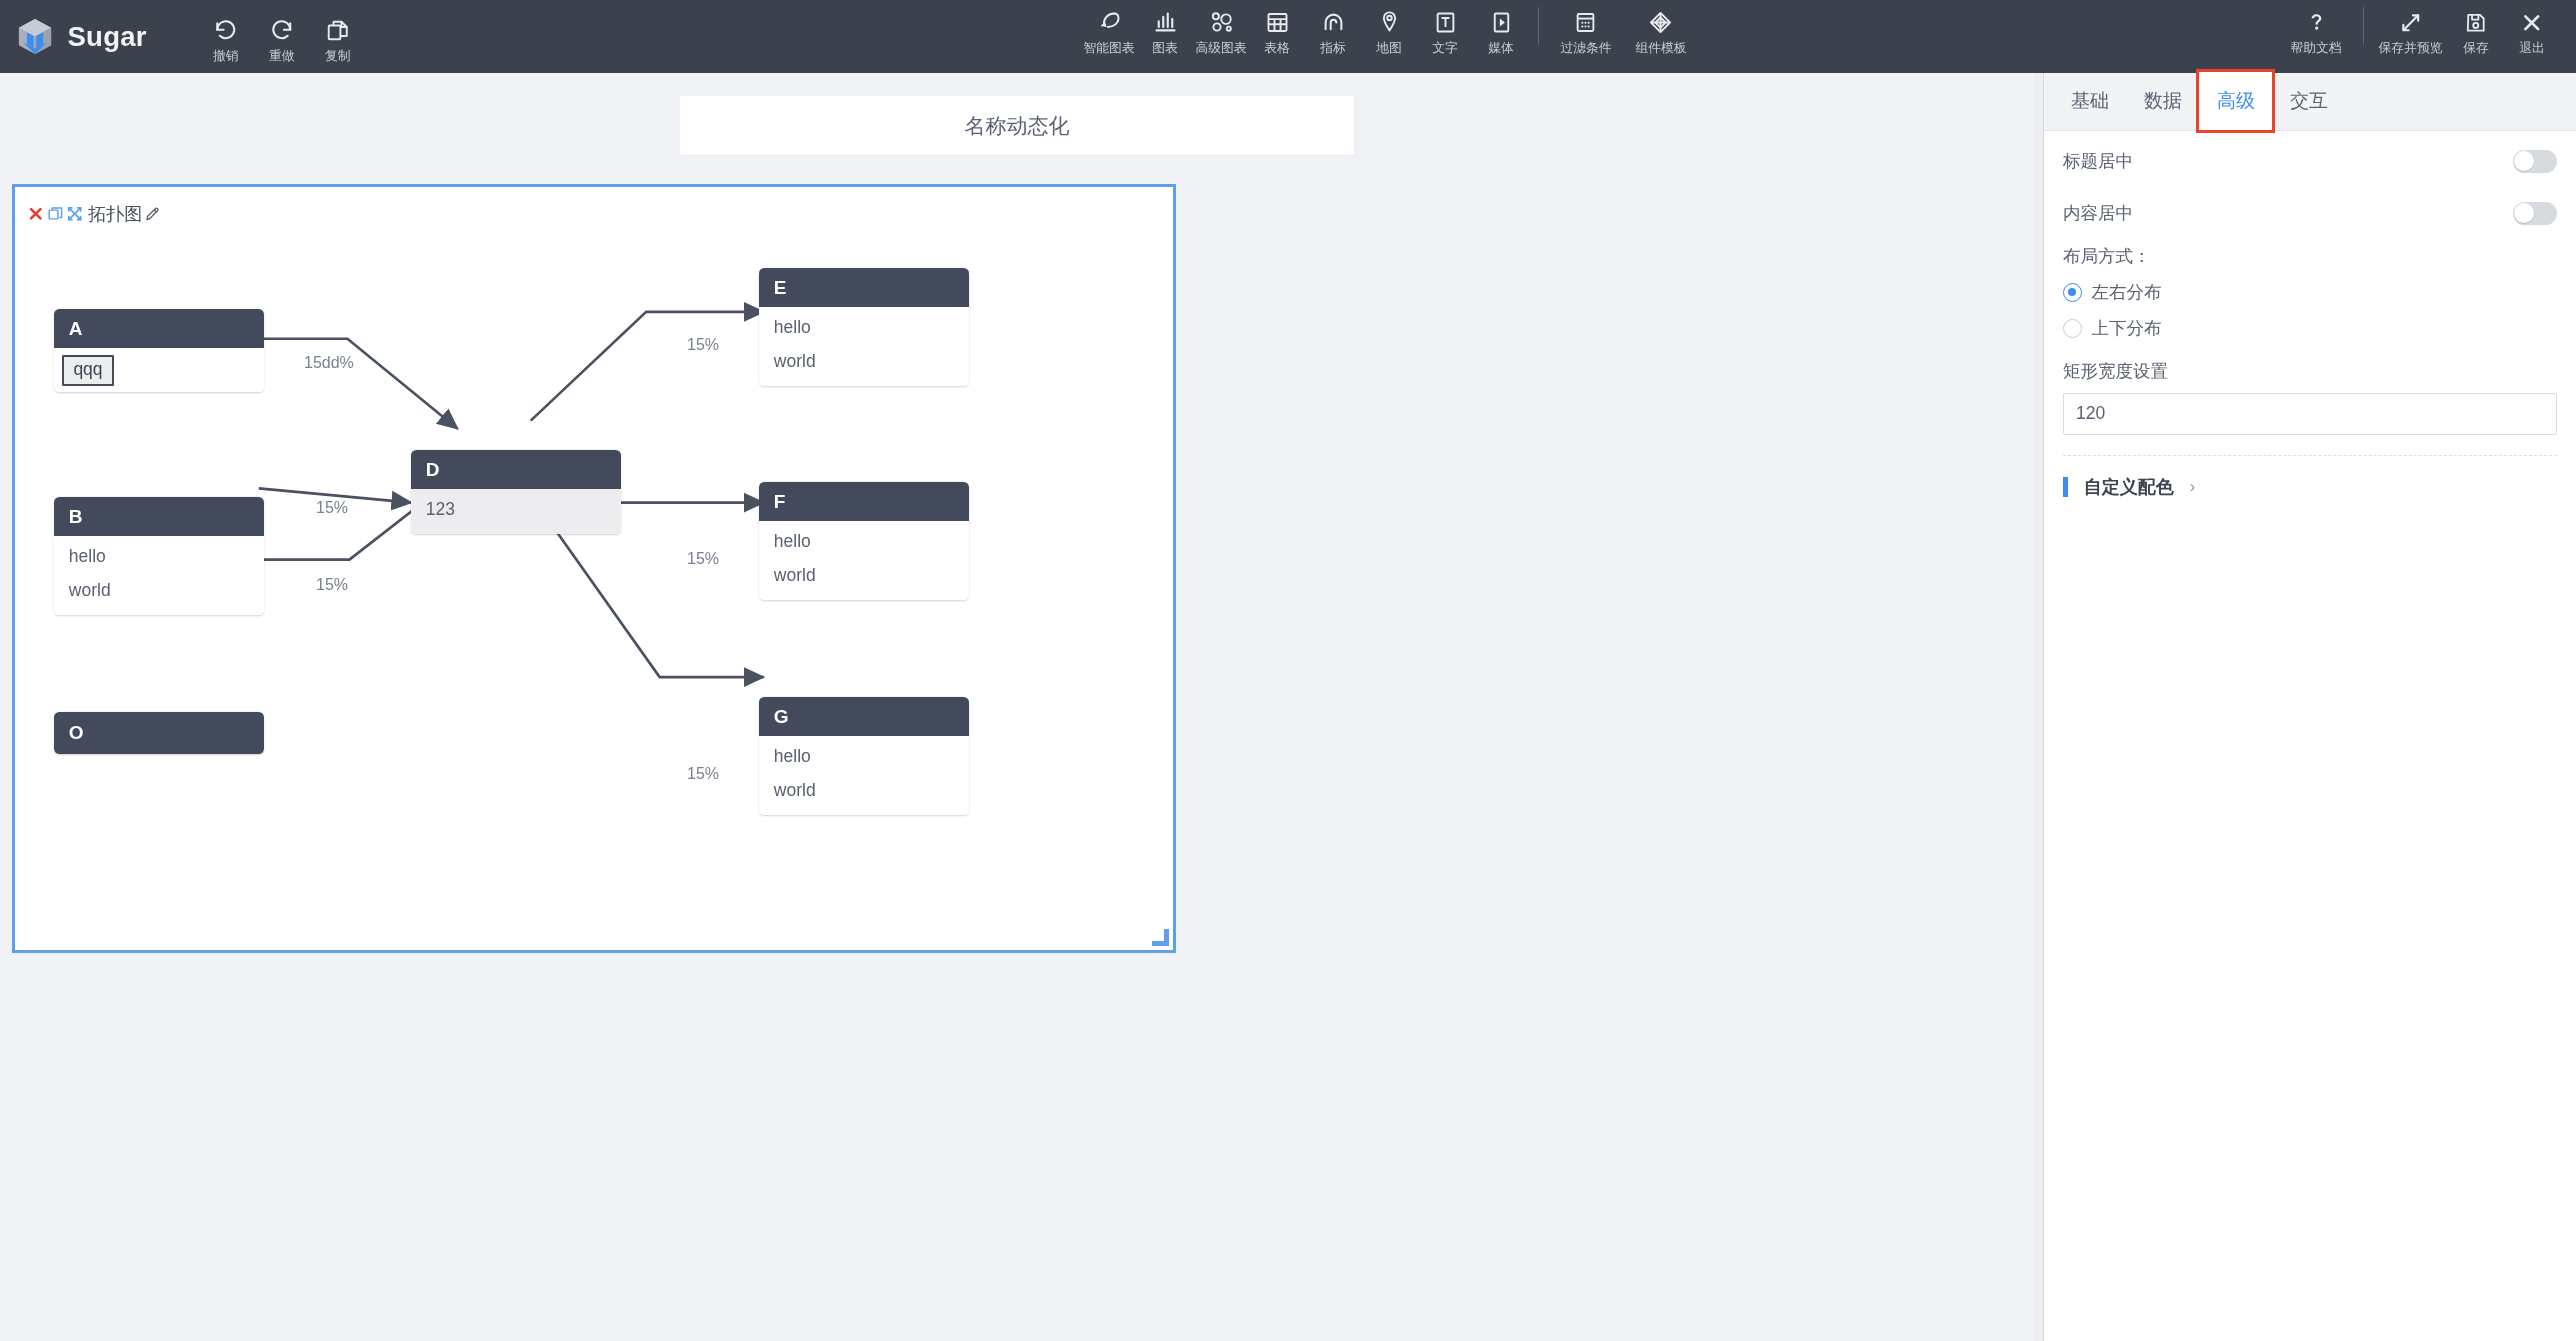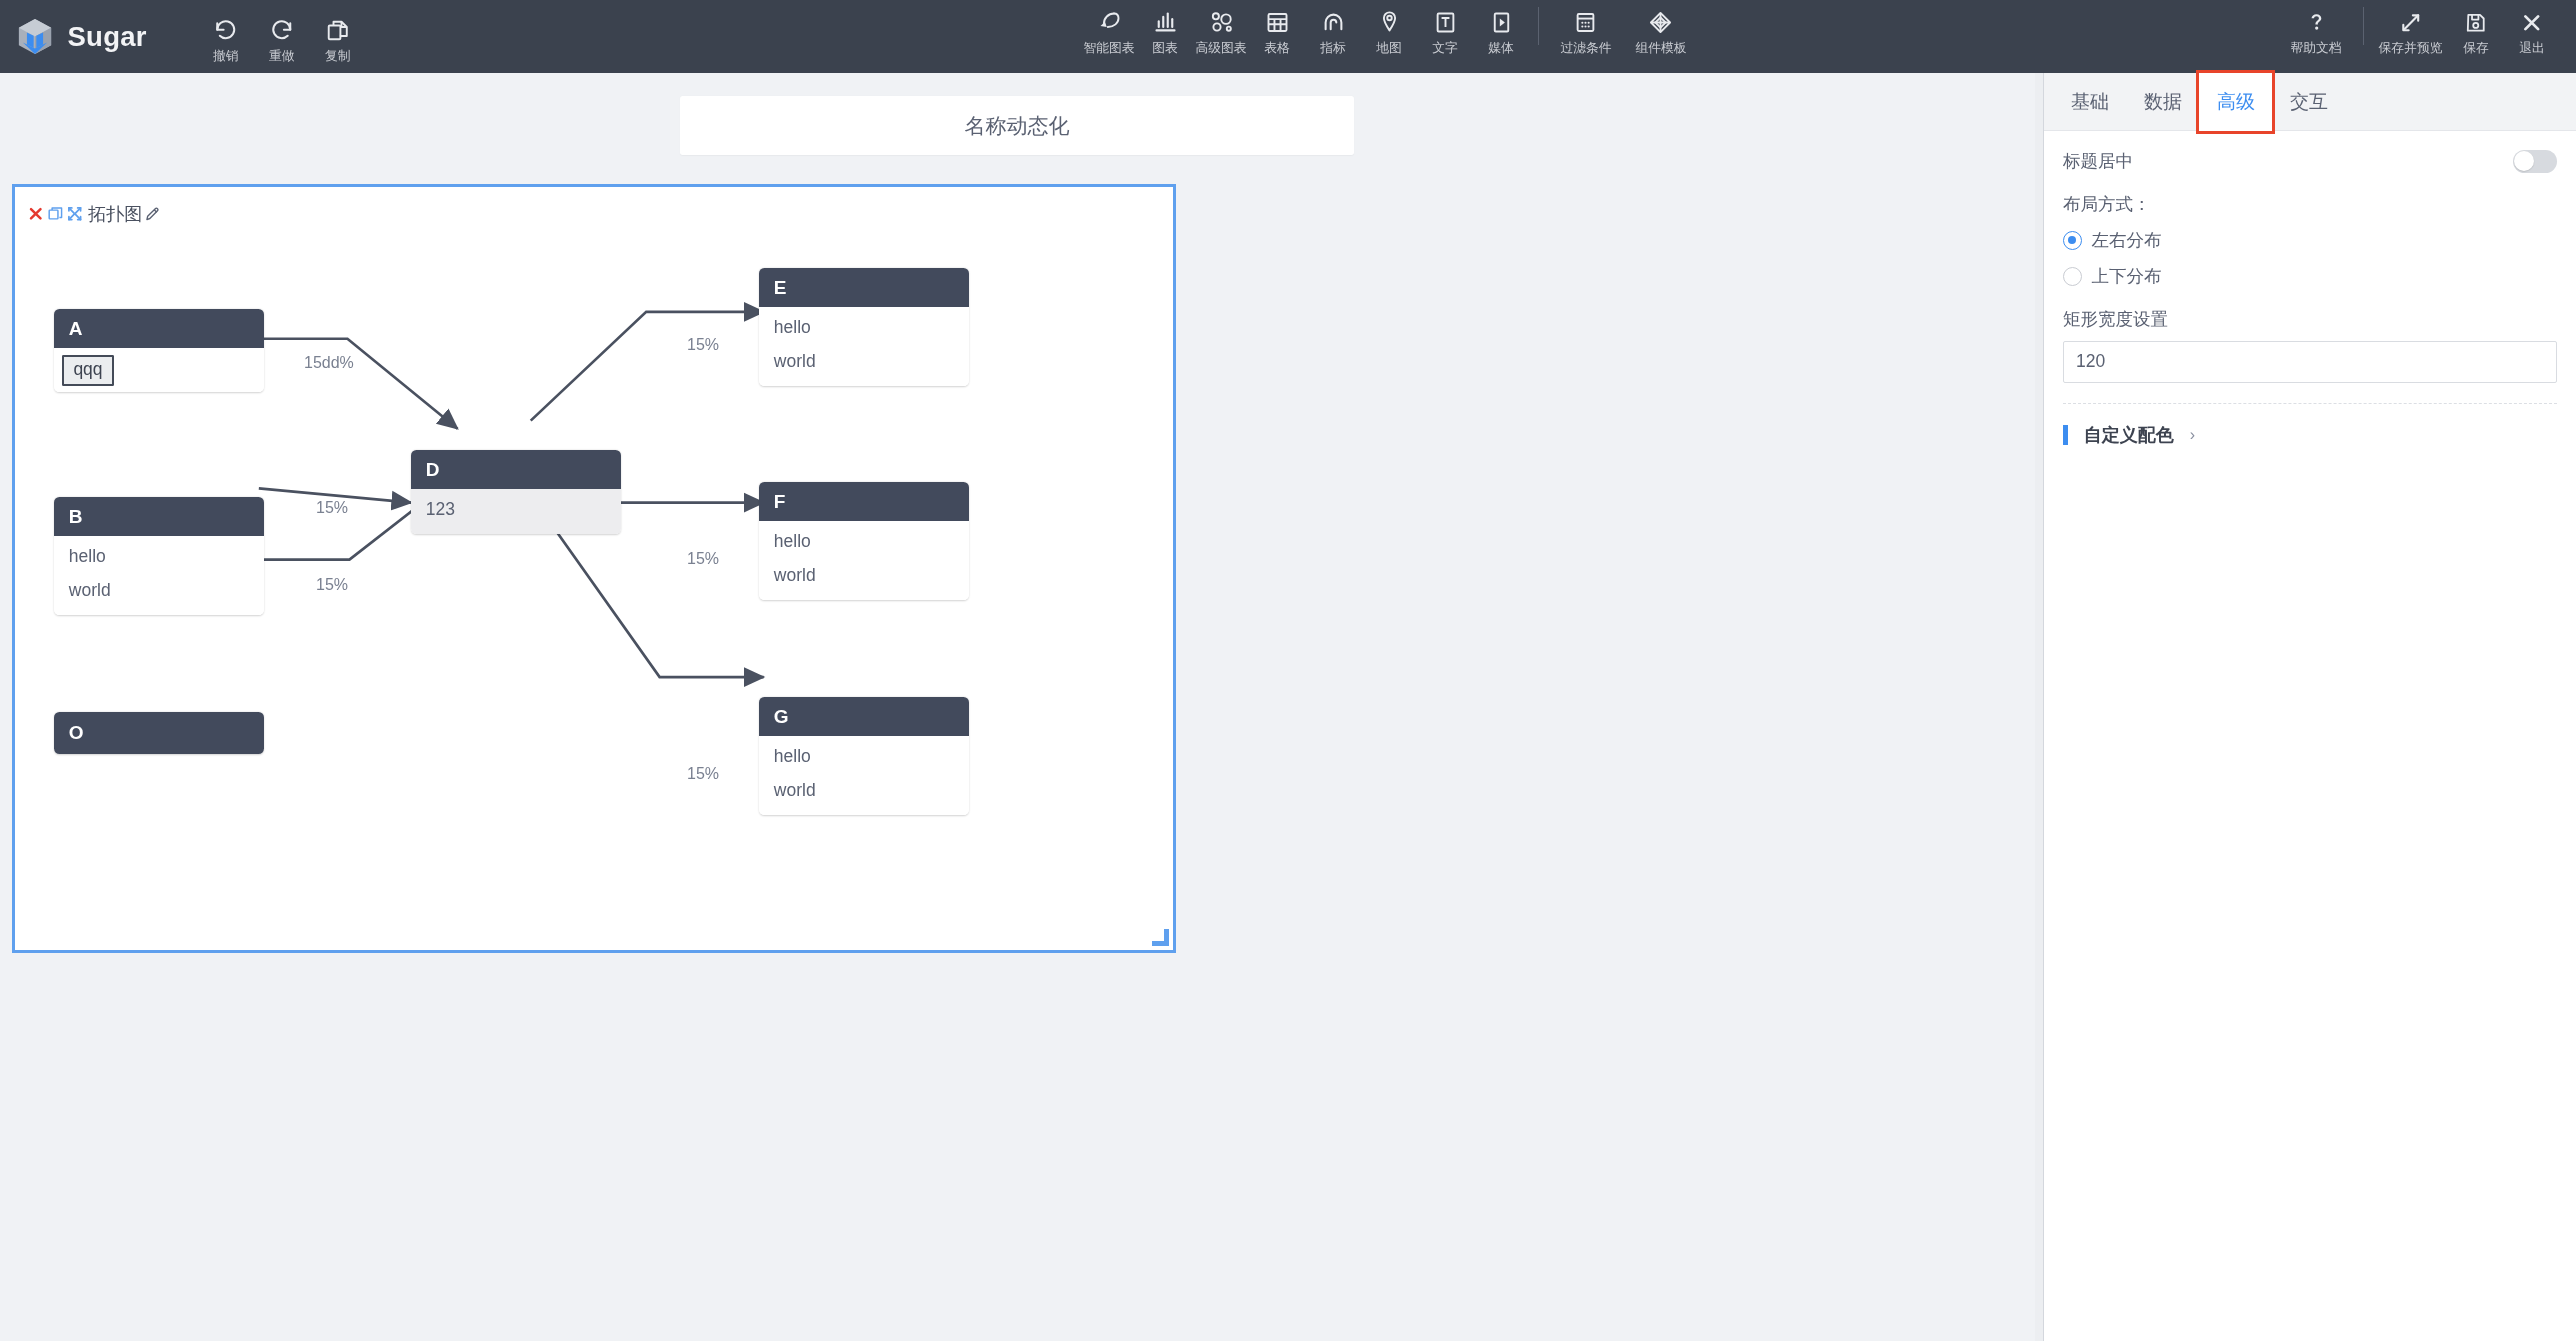--- a/index.html
+++ b/index.html
@@ -140,21 +140,21 @@
     position: absolute; left: 19px; top: 24px;
   }
   .panel-head .ptitle {
     color: #5a6172; font-size: 19px; margin-left: 36px; line-height: 1.25;
   }
   .panel-head .pdoc {
     margin-left: 36px; margin-top: 6.7px; display: flex; align-items: center;
     gap: 5.4px; color: #3c8df0; font-size: 15.4px; cursor: pointer;
   }
   .tabs {
-    background: #f2f3f5; display: flex; align-items: center;
+    background: #f2f3f5; display: flex; align-items: flex-end;
     padding: 0 0 0 9.4px; height: 58px; position: relative;
     border-bottom: 0.7px solid #e4e6ea;
   }
   .tab {
     font-size: 19px; color: #5a6172; padding: 0 17.5px; line-height: 58px;
     cursor: pointer; height: 58px;
   }
   .tab.active {
     background: #ffffff; color: #3c8df0;
     outline: 3.4px solid #e8442a; position: relative; z-index: 2;
@@ -551,20 +551,26 @@
 
   <div class="panel-body">
 
     <div class="row">
       <span class="lbl">标题居中</span>
       <span class="switch">
         <span class="knob"></span>
       </span>
     </div>
 
+    <div class="row">
+      <span class="lbl">内容居中</span>
+      <span class="switch">
+        <span class="knob"></span>
+      </span>
+    </div>
 
     <div class="fieldlabel">布局方式：</div>
 
     <div class="radio-row">
       <span class="radio on"></span>
       <span class="rl">左右分布</span>
     </div>
     <div class="radio-row">
       <span class="radio"></span>
       <span class="rl">上下分布</span>

